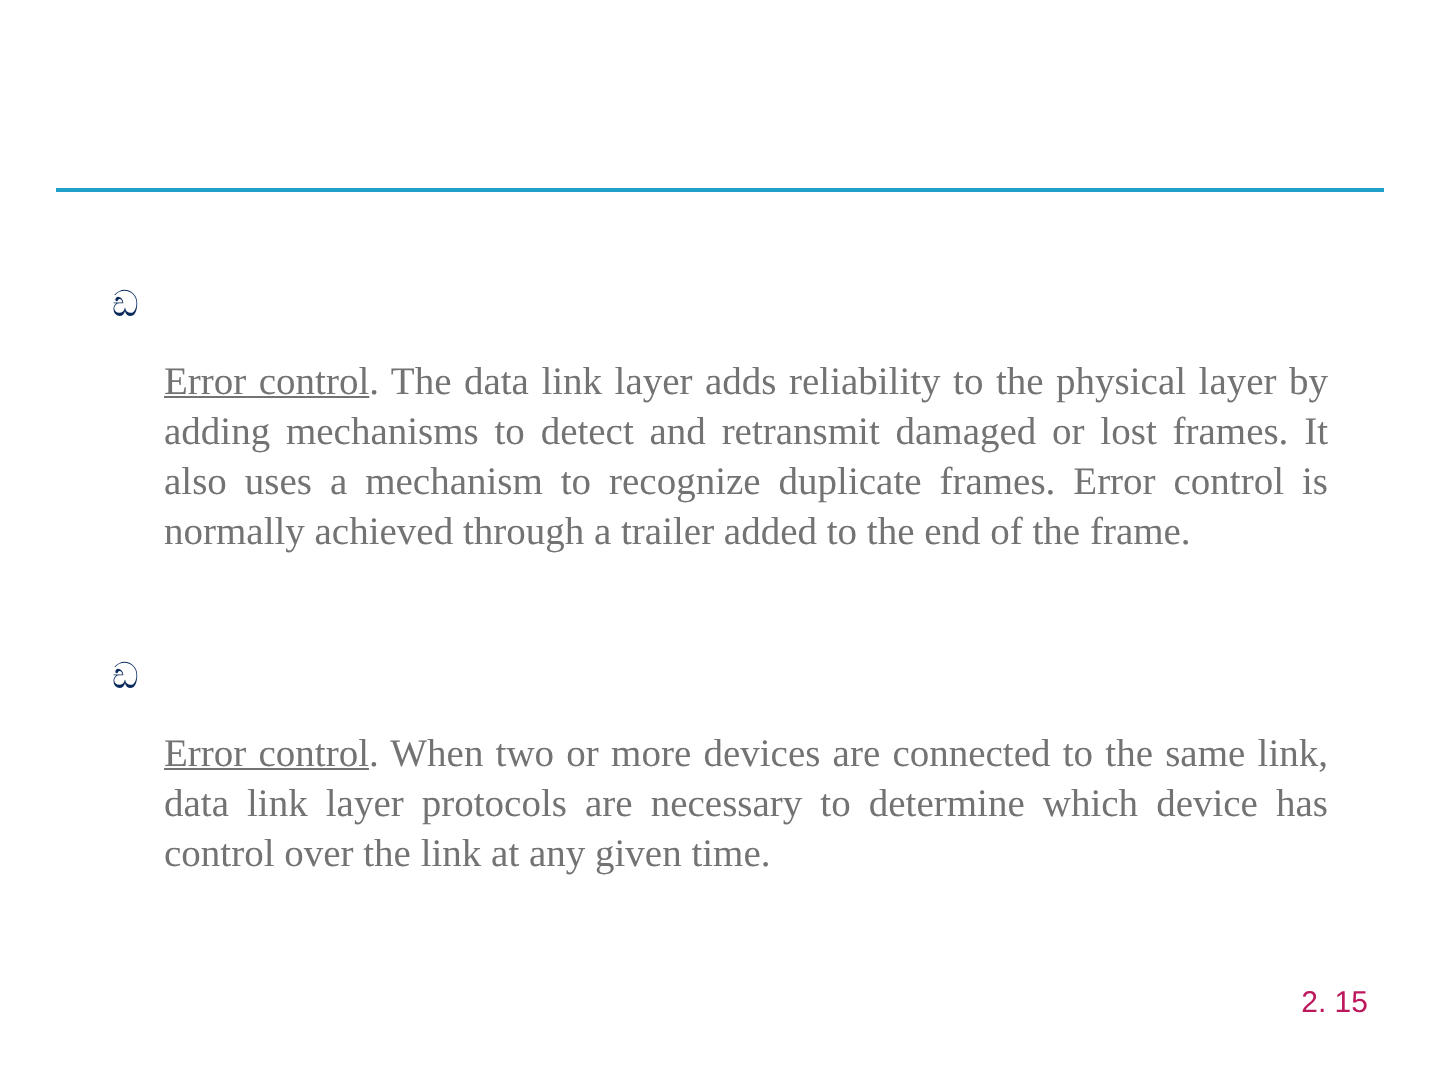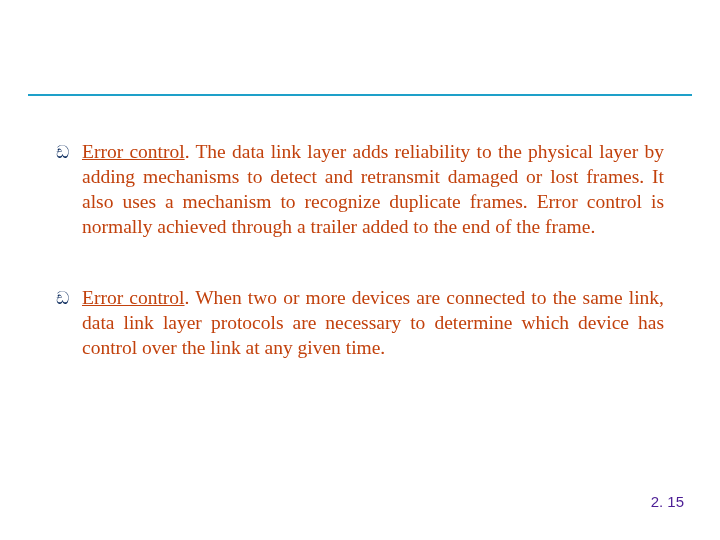--- a/index.html
+++ b/index.html
@@ -35,33 +35,34 @@
     font-family: "Segoe Script", "Comic Sans MS", cursive;
     font-size: 18px;
     line-height: 1.2;
     color: #0a2a5c;
     padding-top: 2px;
   }
   .text {
     flex: 1 1 auto;
     font-size: 19.5px;
     line-height: 1.28;
-    color: #c2410c;
+    color: #737373;
     text-align: justify;
     text-justify: inter-word;
+    margin-top: 40px;
   }
   .lead {
     text-decoration: underline;
   }
   .pagenum {
     position: absolute;
     right: 36px;
     bottom: 30px;
     font-size: 15px;
-    color: #4c1d95;
+    color: #be185d;
     font-family: Arial, Helvetica, sans-serif;
     text-align: right;
   }
 </style>
 </head>
 <body>
 
 <div class="slide">
   <div class="rule"></div>
 

